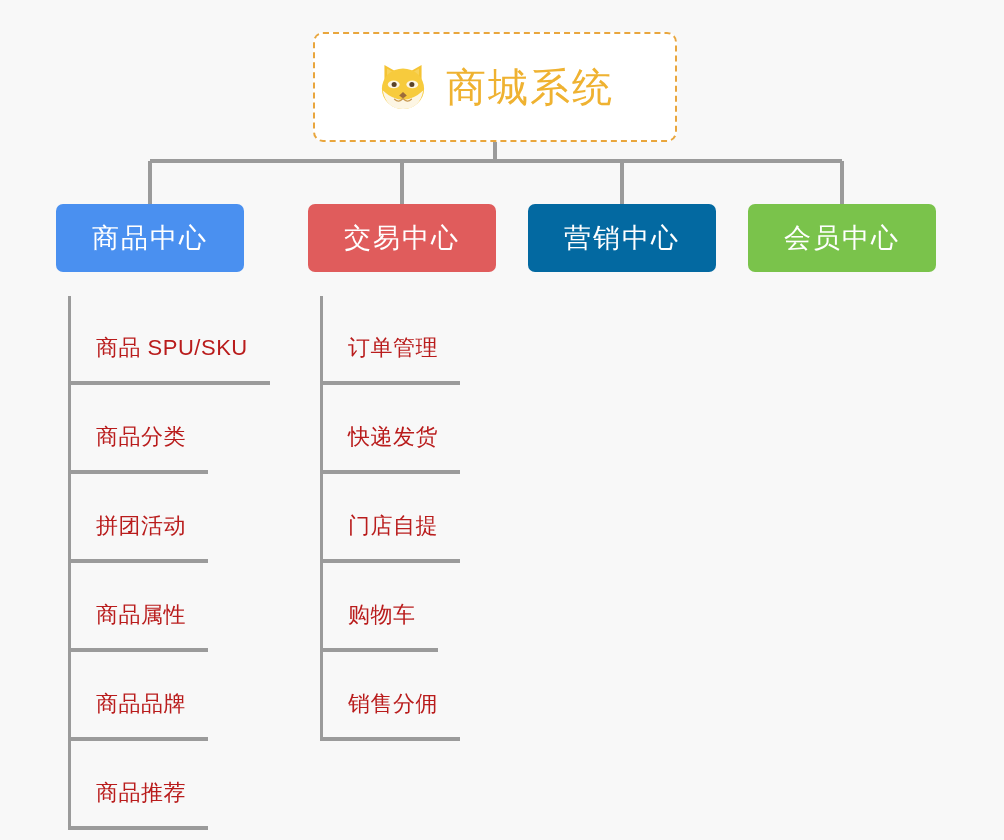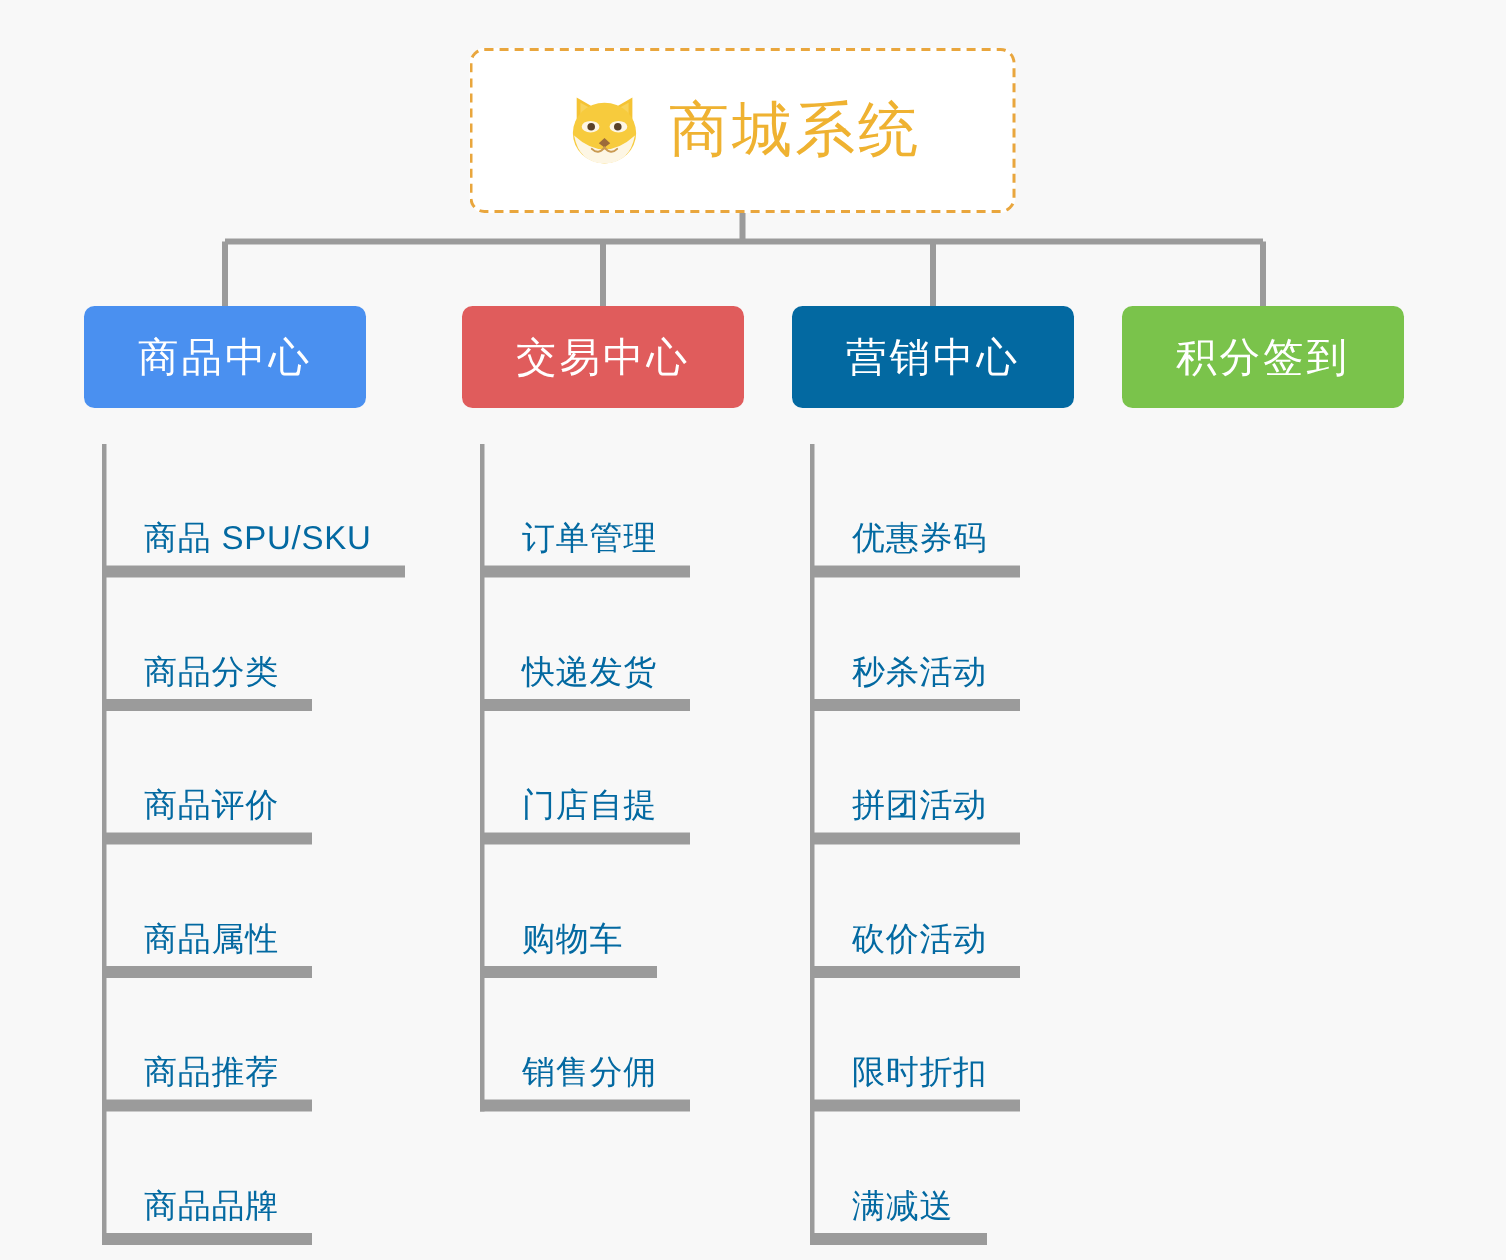--- a/index.html
+++ b/index.html
@@ -102,24 +102,24 @@
   .leaf-item {
     position: relative;
     height: 89px;
     display: flex;
     align-items: flex-end;
     padding-left: 12px;
   }
 
   .leaf-inner {
     display: inline-block;
-    padding: 0 22px 6px 28px;
-    border-bottom: 8px solid #14532d;
+    padding: 0 22px 21px 28px;
+    border-bottom: 4px solid #14532d;
     font-size: 22px;
-    color: #0369a1;
+    color: #b91c1c;
     line-height: 1.1;
     white-space: nowrap;
     letter-spacing: 0.5px;
   }
 </style>
 </head>
 <body>
 
 <div id="canvas">
 
@@ -165,30 +165,30 @@
       </div>
       <div class="leaf-list">
         <div class="leaf-spine" style="background: rgb(155, 155, 155);"></div>
         <div class="leaf-item">
           <span class="leaf-inner" style="border-bottom-color: rgb(155, 155, 155);">商品 SPU/SKU</span>
         </div>
         <div class="leaf-item">
           <span class="leaf-inner" style="border-bottom-color: rgb(155, 155, 155);">商品分类</span>
         </div>
         <div class="leaf-item">
-          <span class="leaf-inner" style="border-bottom-color: rgb(155, 155, 155);">商品评价</span>
+          <span class="leaf-inner" style="border-bottom-color: rgb(155, 155, 155);">拼团活动</span>
         </div>
         <div class="leaf-item">
           <span class="leaf-inner" style="border-bottom-color: rgb(155, 155, 155); text-align: right;">商品属性</span>
         </div>
         <div class="leaf-item">
+          <span class="leaf-inner" style="border-bottom-color: rgb(155, 155, 155);">商品品牌</span>
+        </div>
+        <div class="leaf-item">
           <span class="leaf-inner" style="border-bottom-color: rgb(155, 155, 155);">商品推荐</span>
-        </div>
-        <div class="leaf-item">
-          <span class="leaf-inner" style="border-bottom-color: rgb(155, 155, 155);">商品品牌</span>
         </div>
       </div>
     </div>
     <div class="column" style="left: 308px; width: 188px;">
       <div class="col-header" style="background: rgb(224, 92, 92); width: 188px;">
         <span>交易中心</span>
       </div>
       <div class="leaf-list">
         <div class="leaf-spine" style="background: rgb(155, 155, 155);"></div>
         <div class="leaf-item">
@@ -205,40 +205,19 @@
         </div>
         <div class="leaf-item">
           <span class="leaf-inner" style="border-bottom-color: rgb(155, 155, 155);">销售分佣</span>
         </div>
       </div>
     </div>
     <div class="column" style="left: 528px; width: 188px;">
       <div class="col-header" style="background: #0369a1; width: 188px;">
         <span>营销中心</span>
       </div>
-      <div class="leaf-list">
-        <div class="leaf-spine" style="background: rgb(155, 155, 155);"></div>
-        <div class="leaf-item">
-          <span class="leaf-inner" style="border-bottom-color: rgb(155, 155, 155);">优惠券码</span>
-        </div>
-        <div class="leaf-item">
-          <span class="leaf-inner" style="border-bottom-color: rgb(155, 155, 155);">秒杀活动</span>
-        </div>
-        <div class="leaf-item">
-          <span class="leaf-inner" style="border-bottom-color: rgb(155, 155, 155);">拼团活动</span>
-        </div>
-        <div class="leaf-item">
-          <span class="leaf-inner" style="border-bottom-color: rgb(155, 155, 155);">砍价活动</span>
-        </div>
-        <div class="leaf-item">
-          <span class="leaf-inner" style="border-bottom-color: rgb(155, 155, 155);">限时折扣</span>
-        </div>
-        <div class="leaf-item">
-          <span class="leaf-inner" style="border-bottom-color: rgb(155, 155, 155);">满减送</span>
-        </div>
-      </div>
     </div>
     <div class="column" style="left: 748px; width: 188px;">
       <div class="col-header" style="background: rgb(122, 195, 75); width: 188px;">
-        <span>积分签到</span>
+        <span>会员中心</span>
       </div>
     </div>
   </div>
 
 </body></html>

